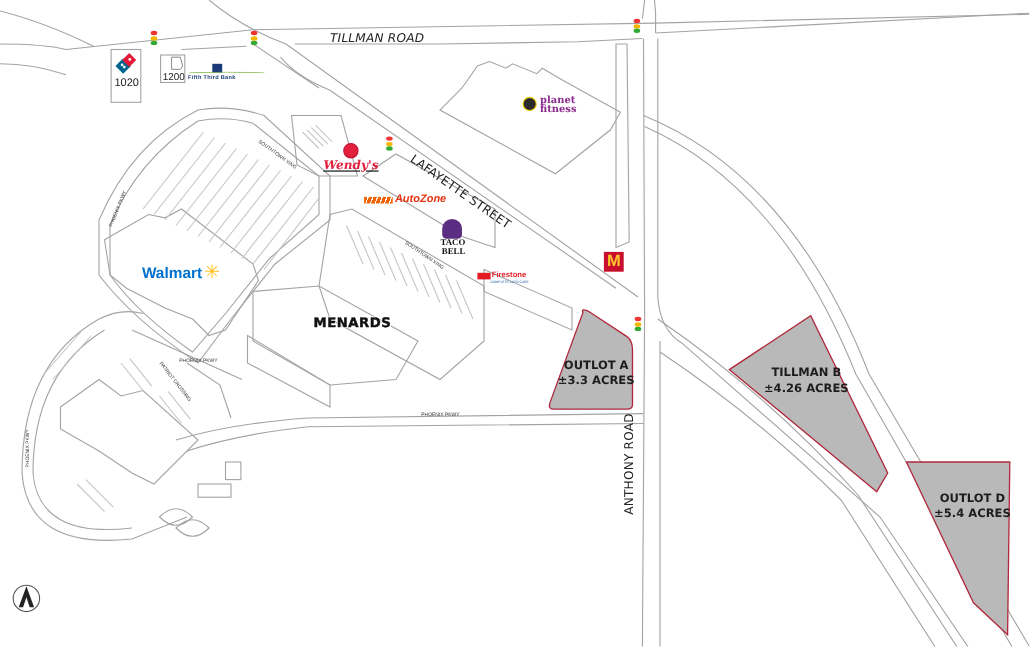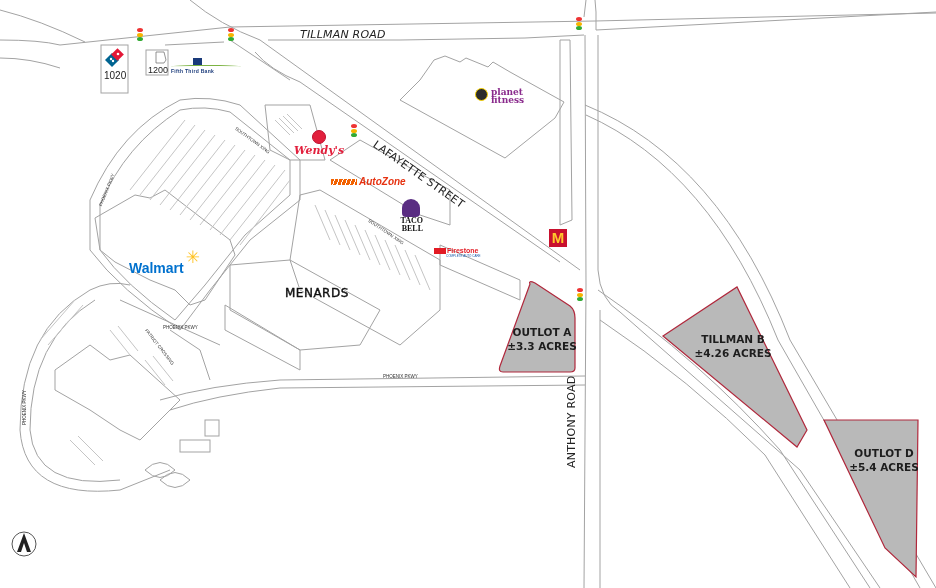--- a/index.html
+++ b/index.html
@@ -181,21 +181,21 @@
       <circle cx="8" cy="13" r="1.2" fill="#fff"></circle>
     </svg>
 </div>
 
 <div class="logo" style="left:171px;top:58px;width:70px;">
   <div style="margin-left:22px;width:9px;height:8px;background:#1a3a7a;"></div>
   <div style="height:2px;border-top:1px solid #7cb342;border-radius:50%;margin-top:-1px;"></div>
   <div style="font-size:5px;color:#1a3a7a;font-weight:bold;letter-spacing:0.3px;">Fifth Third Bank</div>
 </div>
 
-<div class="logo" style="left:294px;top:130px;text-align:center;">
+<div class="logo" style="left:294px;top:130px;text-align:center;text-decoration:underline;">
   <div style="width:12px;height:12px;border-radius:50%;background:#e2203d;margin:0 auto;border:1px solid #c01030;"></div>
   <div style="font-size:11px;font-style:italic;font-weight:bold;color:#e2203d;font-family:'DejaVu Serif',serif;">Wendy's</div>
 </div>
 
 <div class="logo" style="left:475px;top:88px;display:flex;align-items:flex-start;">
   <div style="width:11px;height:11px;border-radius:50%;background:#2b2b2b;border:1px solid #f5d000;margin-right:3px;"></div>
   <div style="font-size:9px;font-weight:bold;color:#8a2a8c;line-height:8px;width:44px;white-space:normal;font-family:'DejaVu Serif',serif;">planet fitness</div>
 </div>
 
 <div class="logo" style="left:331px;top:176px;display:flex;align-items:center;">
@@ -212,25 +212,25 @@
   <div style="display:flex;align-items:center;">
     <div style="width:12px;height:6px;background:#e21b24;margin-right:1px;"></div>
     <div style="font-size:7px;font-weight:bold;color:#e21b24;">Firestone</div>
   </div>
   <div style="font-size:3px;color:#1a5aa8;margin-left:12px;">COMPLETE AUTO CARE</div>
 </div>
 
 <div class="logo" style="left:549px;top:229px;width:18px;height:18px;background:#c8102e;color:#ffc72c;font-weight:bold;font-size:15px;text-align:center;line-height:18px;">M</div>
 
 <div class="logo" style="left:129px;top:240px;display:flex;align-items:center;">
-  <div style="font-size:14px;font-weight:bold;color:#0071ce;margin-top:20px;">Walmart</div>
+  <div style="font-size:14px;font-weight:bold;color:#0071ce;">Walmart</div>
   <div style="font-size:17px;color:#ffc220;margin-left:2px;line-height:14px;">✳</div>
 </div>
 
-<div class="logo" style="left:285px;top:286px;font-size:12px;font-weight:400;color:#111;letter-spacing:0.5px;-webkit-text-stroke:0.4px #111;text-shadow:1px 1px 0 #fff,-1px -1px 0 #fff;font-family:'DejaVu Sans',sans-serif;">MENARDS</div>
+<div class="logo" style="left:285px;top:286px;font-size:12px;font-weight:700;color:#111;letter-spacing:0.5px;-webkit-text-stroke:0.4px #111;text-shadow:1px 1px 0 #fff,-1px -1px 0 #fff;font-family:'DejaVu Sans',sans-serif;">MENARDS</div>
 
 <div class="outlot" style="left:506px;top:325px;width:72px;">
   <div>OUTLOT A</div>
   <div>±3.3 ACRES</div>
 </div>
 <div class="outlot" style="left:688px;top:332px;width:90px;">
   <div>TILLMAN B</div>
   <div>±4.26 ACRES</div>
 </div>
 <div class="outlot" style="left:846px;top:446px;width:76px;">

